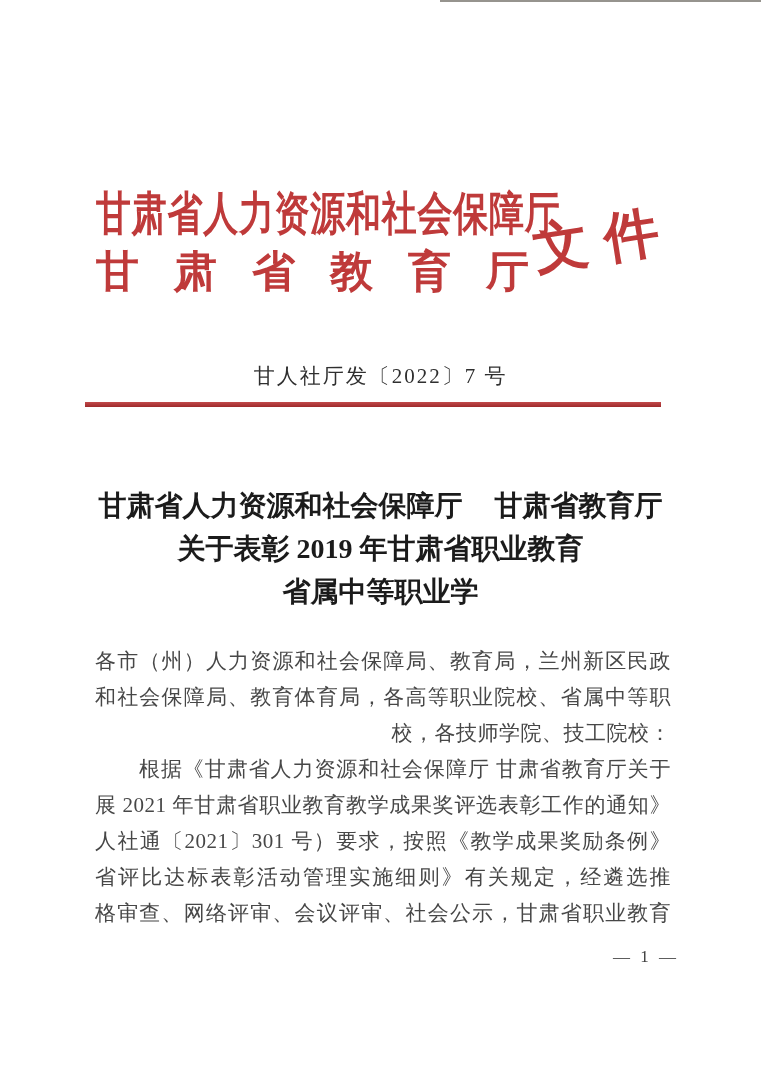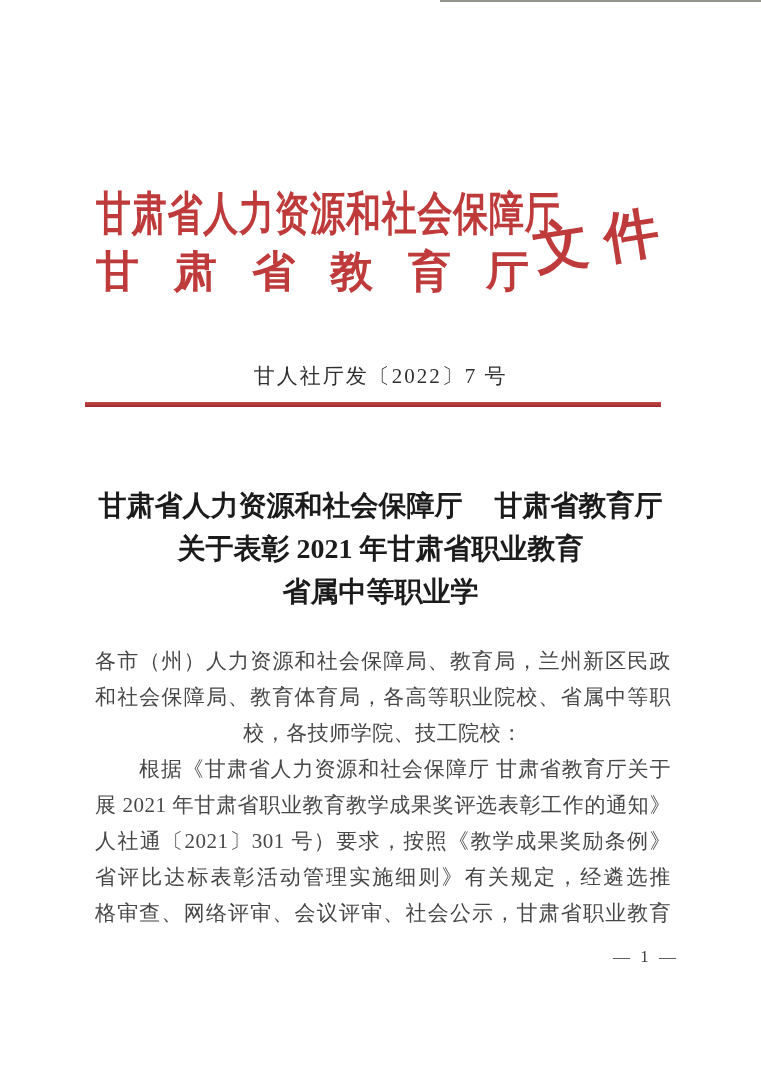--- a/index.html
+++ b/index.html
@@ -87,21 +87,21 @@
     position: absolute;
     top: 643px; left: 95px;
     width: 576px;
     font-size: 21px;
     line-height: 36px;
     color: #474747;
     letter-spacing: .5px;
   }
   .bline { height: 36px; overflow: hidden; }
   .bline.just { text-align: justify; text-align-last: justify; }
-  .bline.plain { text-align: center; }
+  .bline.plain { text-align: right; }
   .bline.indent { text-indent: 44px; }
   
   .page-number {
     position: absolute;
     top: 947px; left: 596px;
     width: 100px;
     text-align: center;
     font-size: 17px;
     color: #3f3f3f;
     letter-spacing: 3px;
@@ -123,21 +123,21 @@
 
   <div class="doc-number">甘人社厅发〔2022〕7 号</div>
 
   <div class="red-rule"></div>
 
   <div class="title-block">
     <div class="title-line1">
       <span>甘肃省人力资源和社会保障厅</span>
       <span>甘肃省教育厅</span>
     </div>
-    <div>关于表彰 2021 年甘肃省职业教育</div>
+    <div>关于表彰 2019 年甘肃省职业教育</div>
     <div>省属中等职业学</div>
   </div>
 
   <div class="body-text">
     <div class="bline just">各市（州）人力资源和社会保障局、教育局，兰州新区民政司法</div>
     <div class="bline just">和社会保障局、教育体育局，各高等职业院校、省属中等职业学</div>
     <div class="bline plain">校，各技师学院、技工院校：</div>
     <div class="bline just indent">根据《甘肃省人力资源和社会保障厅 甘肃省教育厅关于开</div>
     <div class="bline just">展 2021 年甘肃省职业教育教学成果奖评选表彰工作的通知》（甘</div>
     <div class="bline just">人社通〔2021〕301 号）要求，按照《教学成果奖励条例》《甘肃</div>

